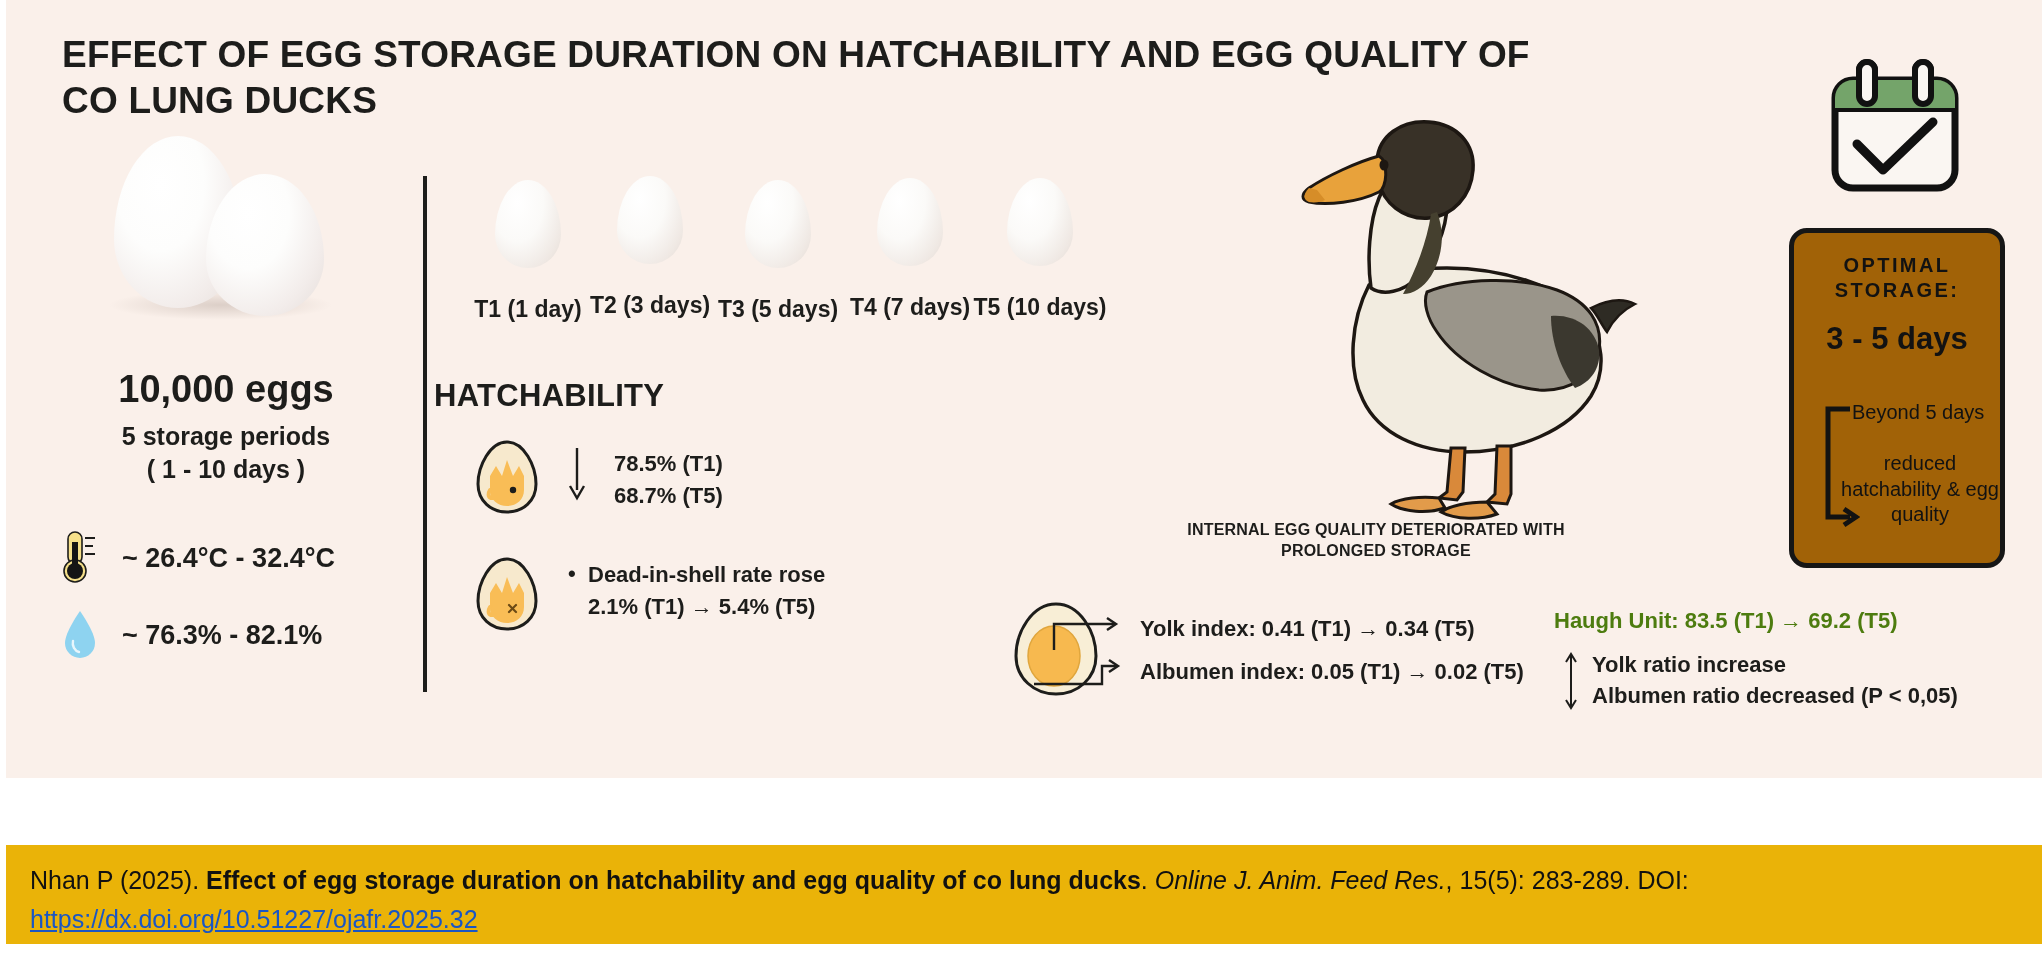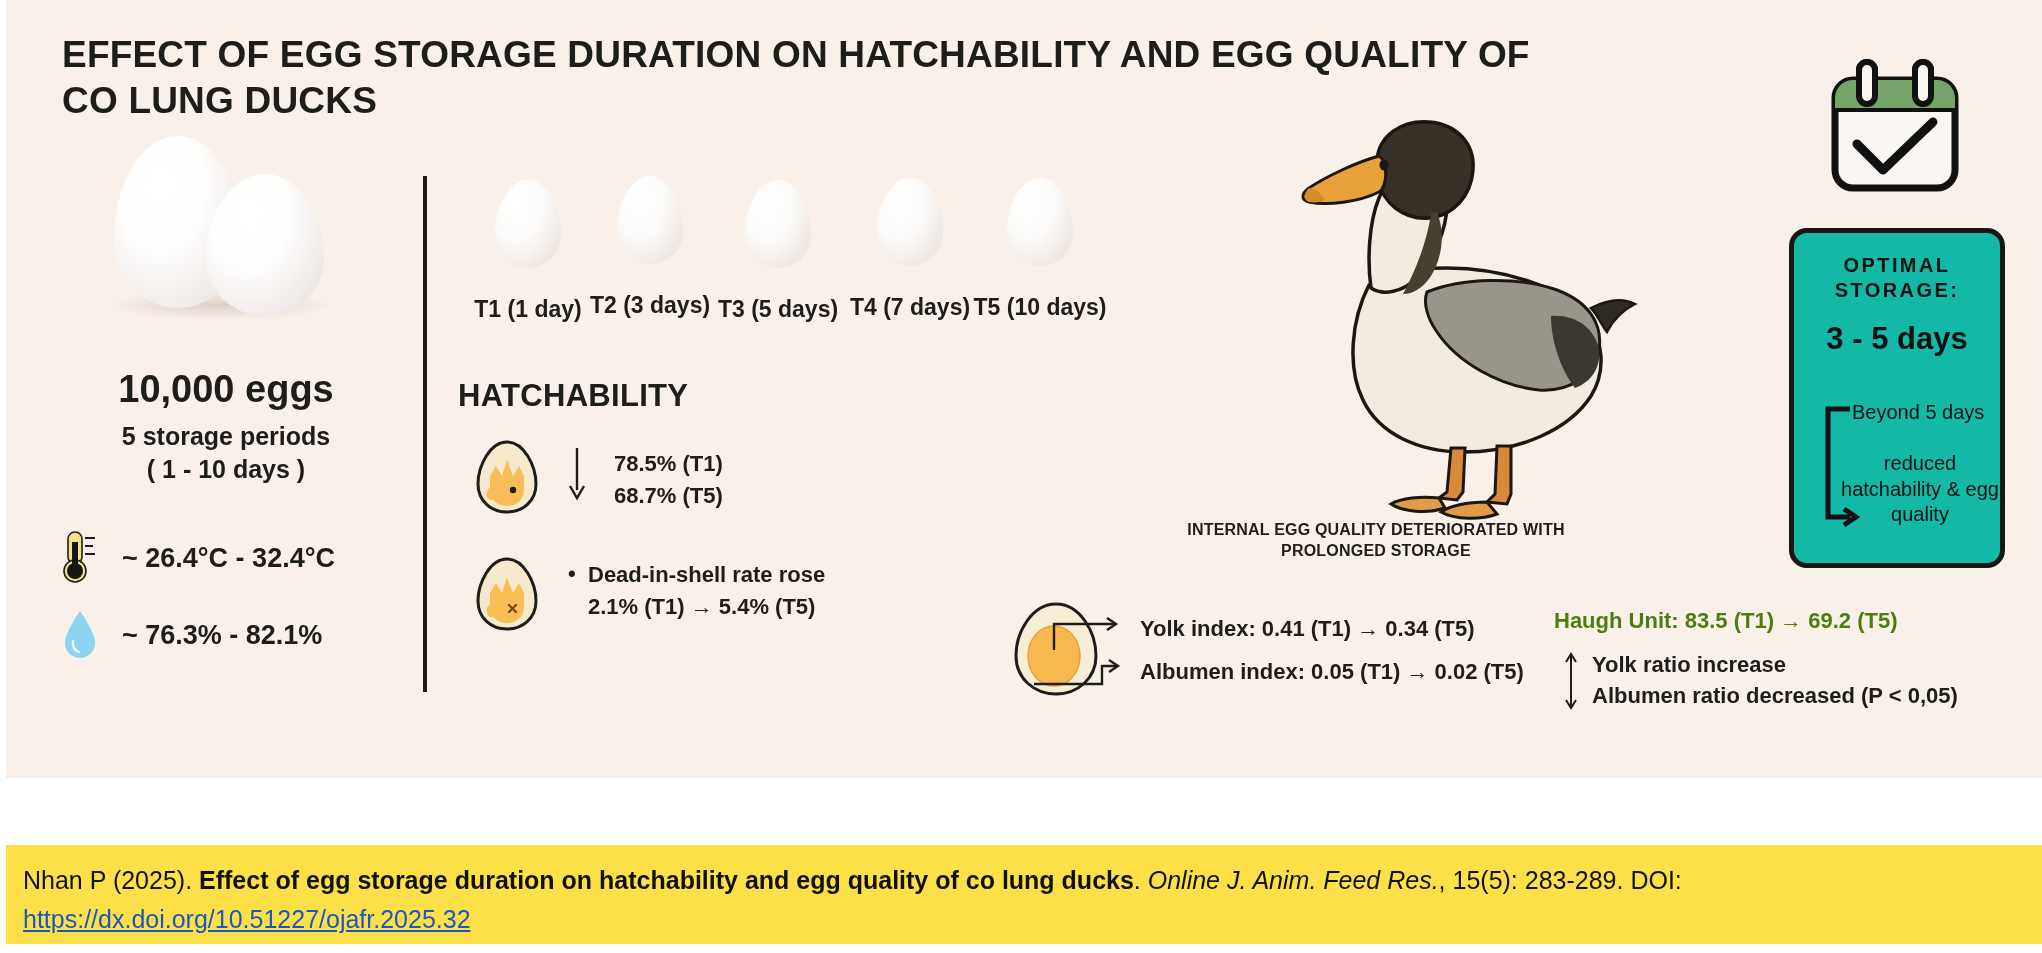--- a/index.html
+++ b/index.html
@@ -64,21 +64,21 @@
   .t-item { position: absolute; width: 140px; text-align: center; }
   .t-egg {
     width: 66px; height: 88px; margin: 0 auto 28px auto;
     border-radius: 50% 50% 50% 50% / 62% 62% 38% 38%;
     background: radial-gradient(ellipse at 34% 26%, #ffffff 0%, #fbfaf8 42%, #efe8e3 78%, #e0d7d1 100%);
   }
   .t-label { font-size: 23px; font-weight: bold; color: #1d1d1b; white-space: nowrap; }
 
   
   .hatch-head {
-    position: absolute; left: 452px; top: 378px;
+    position: absolute; left: 428px; top: 378px;
     font-size: 31px; font-weight: bold; color: #1d1d1b; letter-spacing: .3px;
   }
   .hatch-block1 { position: absolute; left: 466px; top: 438px; display: flex; align-items: flex-start; gap: 24px; }
   .hatch-block2 { position: absolute; left: 466px; top: 555px; display: flex; align-items: flex-start; gap: 24px; }
   .hatch-lines { font-size: 22px; font-weight: bold; color: #1d1d1b; line-height: 1.45; padding-top: 10px; }
   .bullets { font-size: 22px; font-weight: bold; color: #1d1d1b; line-height: 1.45; padding-top: 4px; }
   .bullets .b { position: relative; padding-left: 22px; margin-bottom: 7px; }
   .bullets .b::before { content: "•"; position: absolute; left: 2px; top: -1px; }
   .downarrow { padding-top: 8px; margin-right: 2px; }
 
@@ -91,33 +91,33 @@
   .ieq-text { font-size: 22px; font-weight: bold; color: #1d1d1b; line-height: 1.95; }
 
   .haugh { position: absolute; left: 1548px; top: 608px; font-size: 22px; font-weight: bold; color: #4d7c0f; }
   .haugh-sub { position: absolute; left: 1556px; top: 650px; display: flex; align-items: center; gap: 12px; }
   .haugh-sub .lines { font-size: 22px; font-weight: bold; color: #1d1d1b; line-height: 1.4; }
 
   
   .calendar { position: absolute; left: 1817px; top: 58px; width: 144px; height: 140px; }
   .green-box {
     position: absolute; left: 1783px; top: 228px; width: 216px; height: 340px;
-    background: #14b8a6; border: 5px solid #161616; border-radius: 18px;
+    background: #a16207; border: 5px solid #161616; border-radius: 18px;
     display: flex; flex-direction: column; align-items: center; padding-top: 20px;
   }
   .gb-title { font-size: 20px; font-weight: bold; color: #121212; letter-spacing: 2.4px; text-align: center; line-height: 1.25; }
   .gb-days { margin-top: 18px; font-size: 31px; font-weight: bold; color: #121212; }
   .gb-beyond { position: absolute; left: 58px; top: 168px; font-size: 20px; color: #121212; white-space: nowrap; }
   .gb-result { position: absolute; left: 46px; top: 218px; width: 160px; text-align: center; font-size: 20px; color: #121212; line-height: 1.28; }
   .gb-bracket { position: absolute; left: 26px; top: 172px; }
 
   
   .cite {
     position: absolute; left: 6px; top: 845px; width: 2036px; height: 99px;
-    background: #fde047; padding: 16px 17px; color: #111;
+    background: #eab308; padding: 16px 24px; color: #111;
     font-size: 25px; line-height: 1.55;
   }
   .cite b { font-weight: bold; }
   .cite i { font-style: italic; }
   .cite a { color: #1a56c4; text-decoration: underline; }
 
   svg { display: block; }
 </style>
 </head>
 <body>

